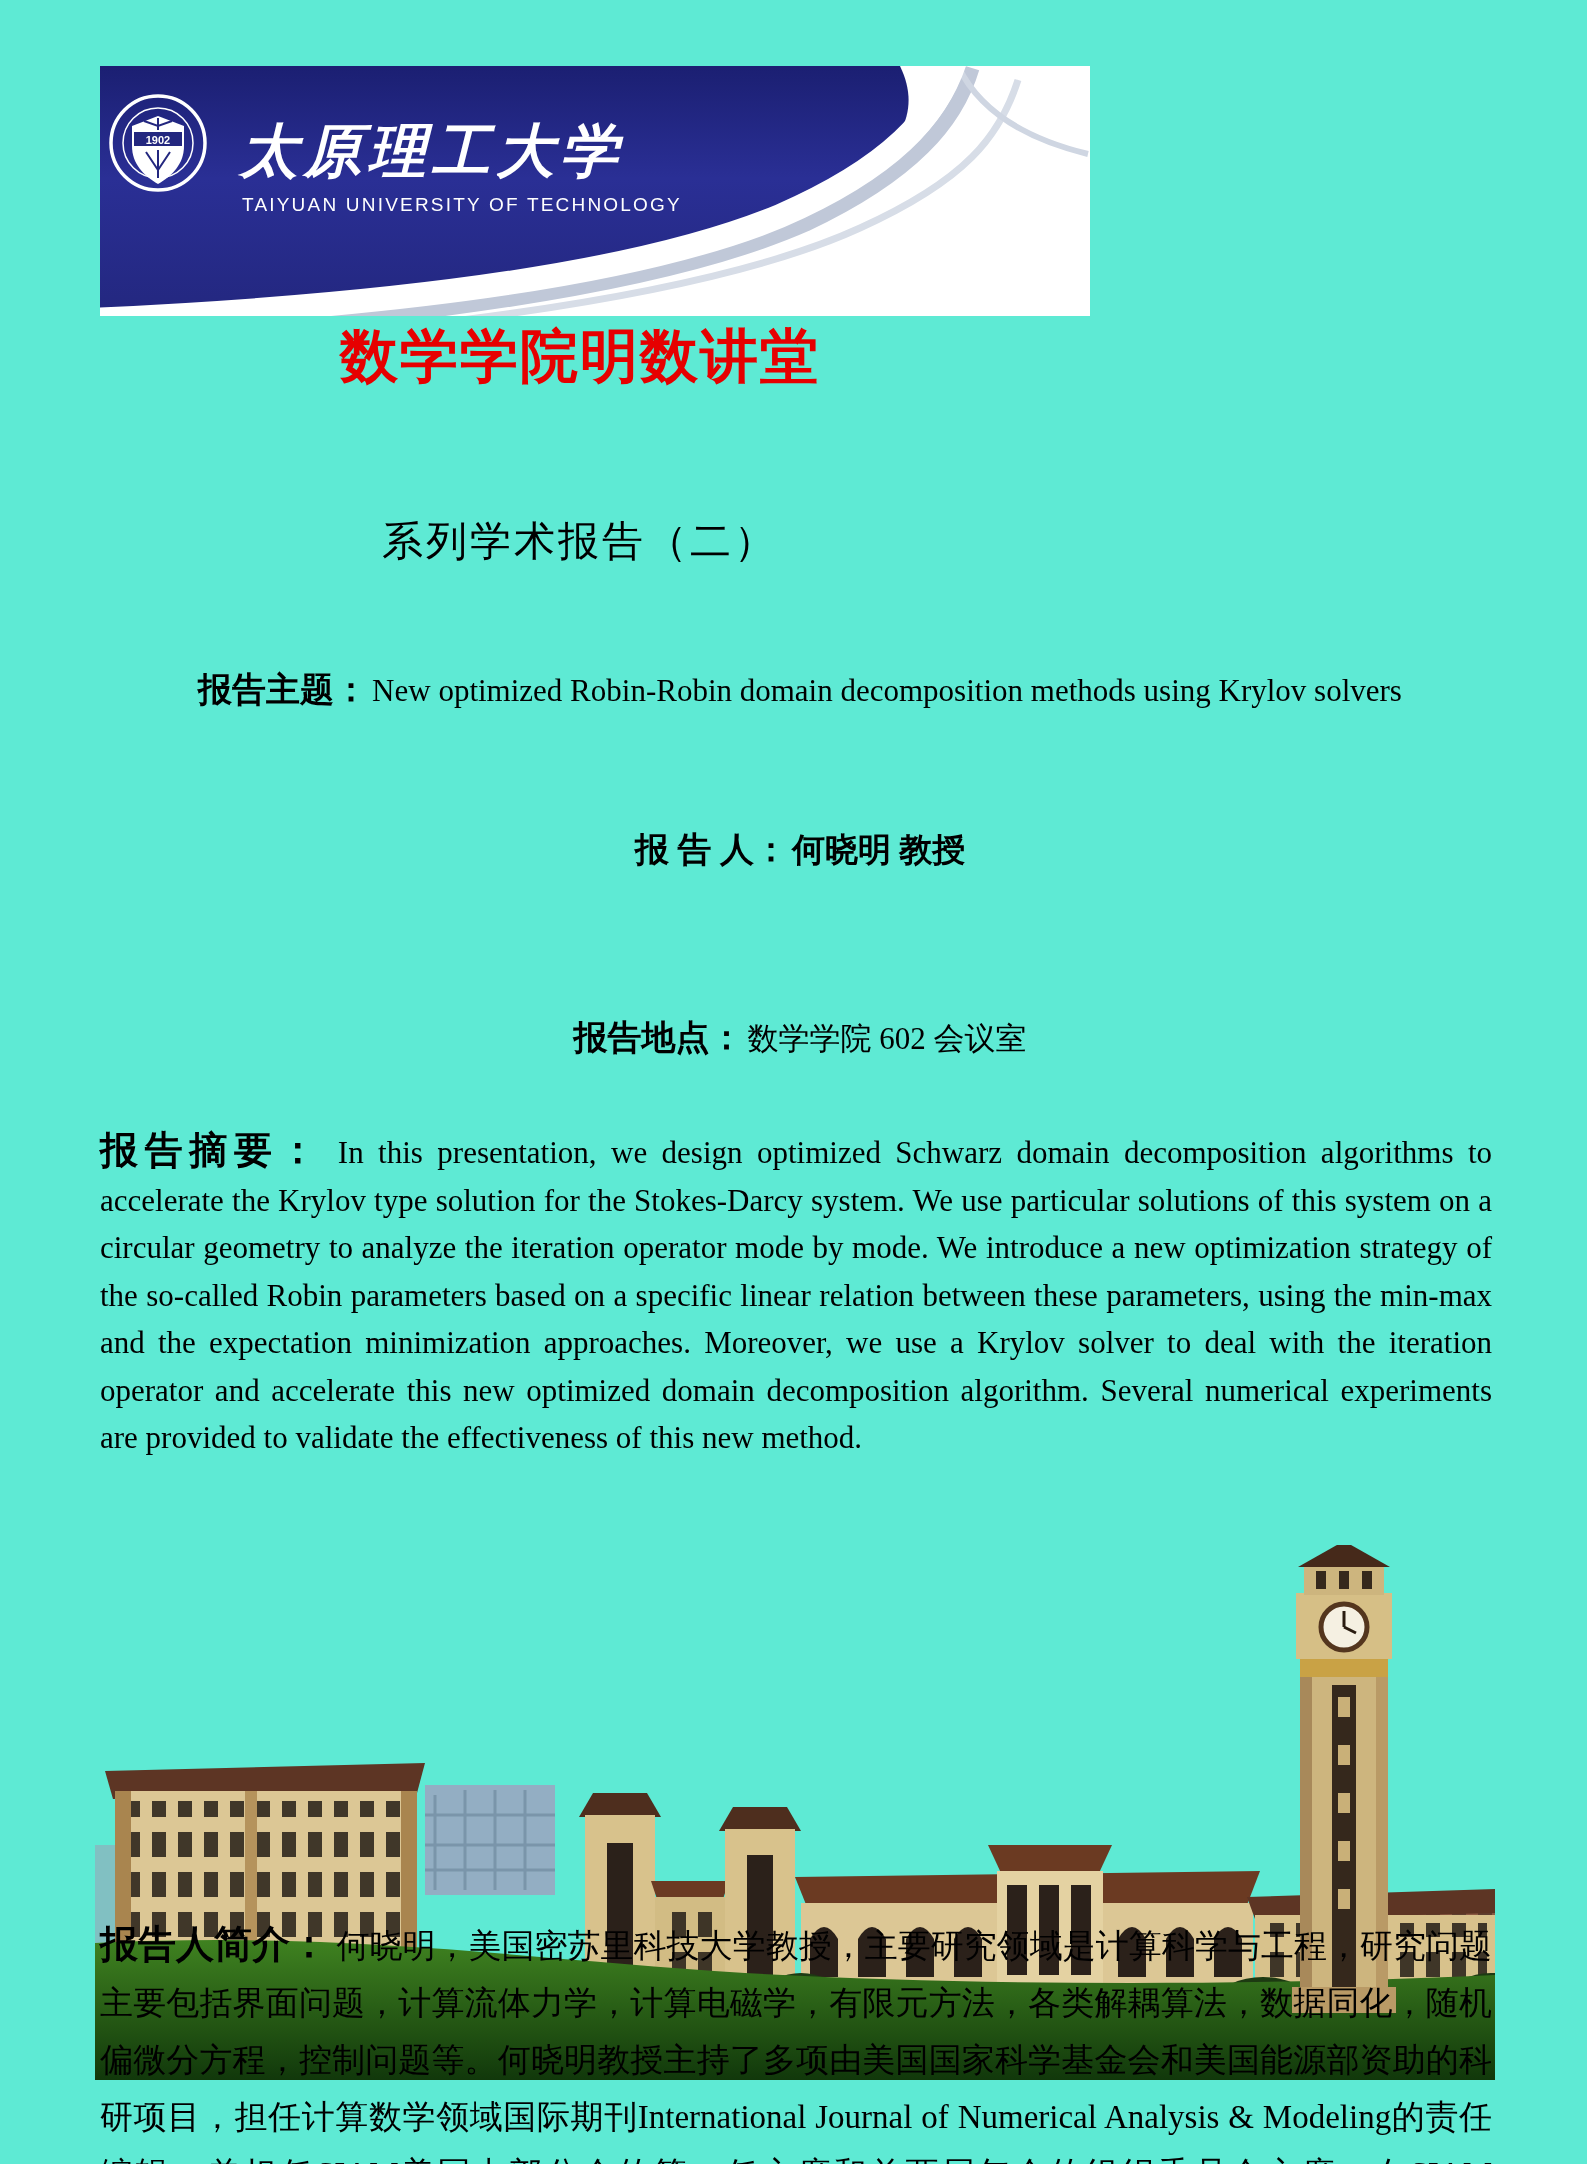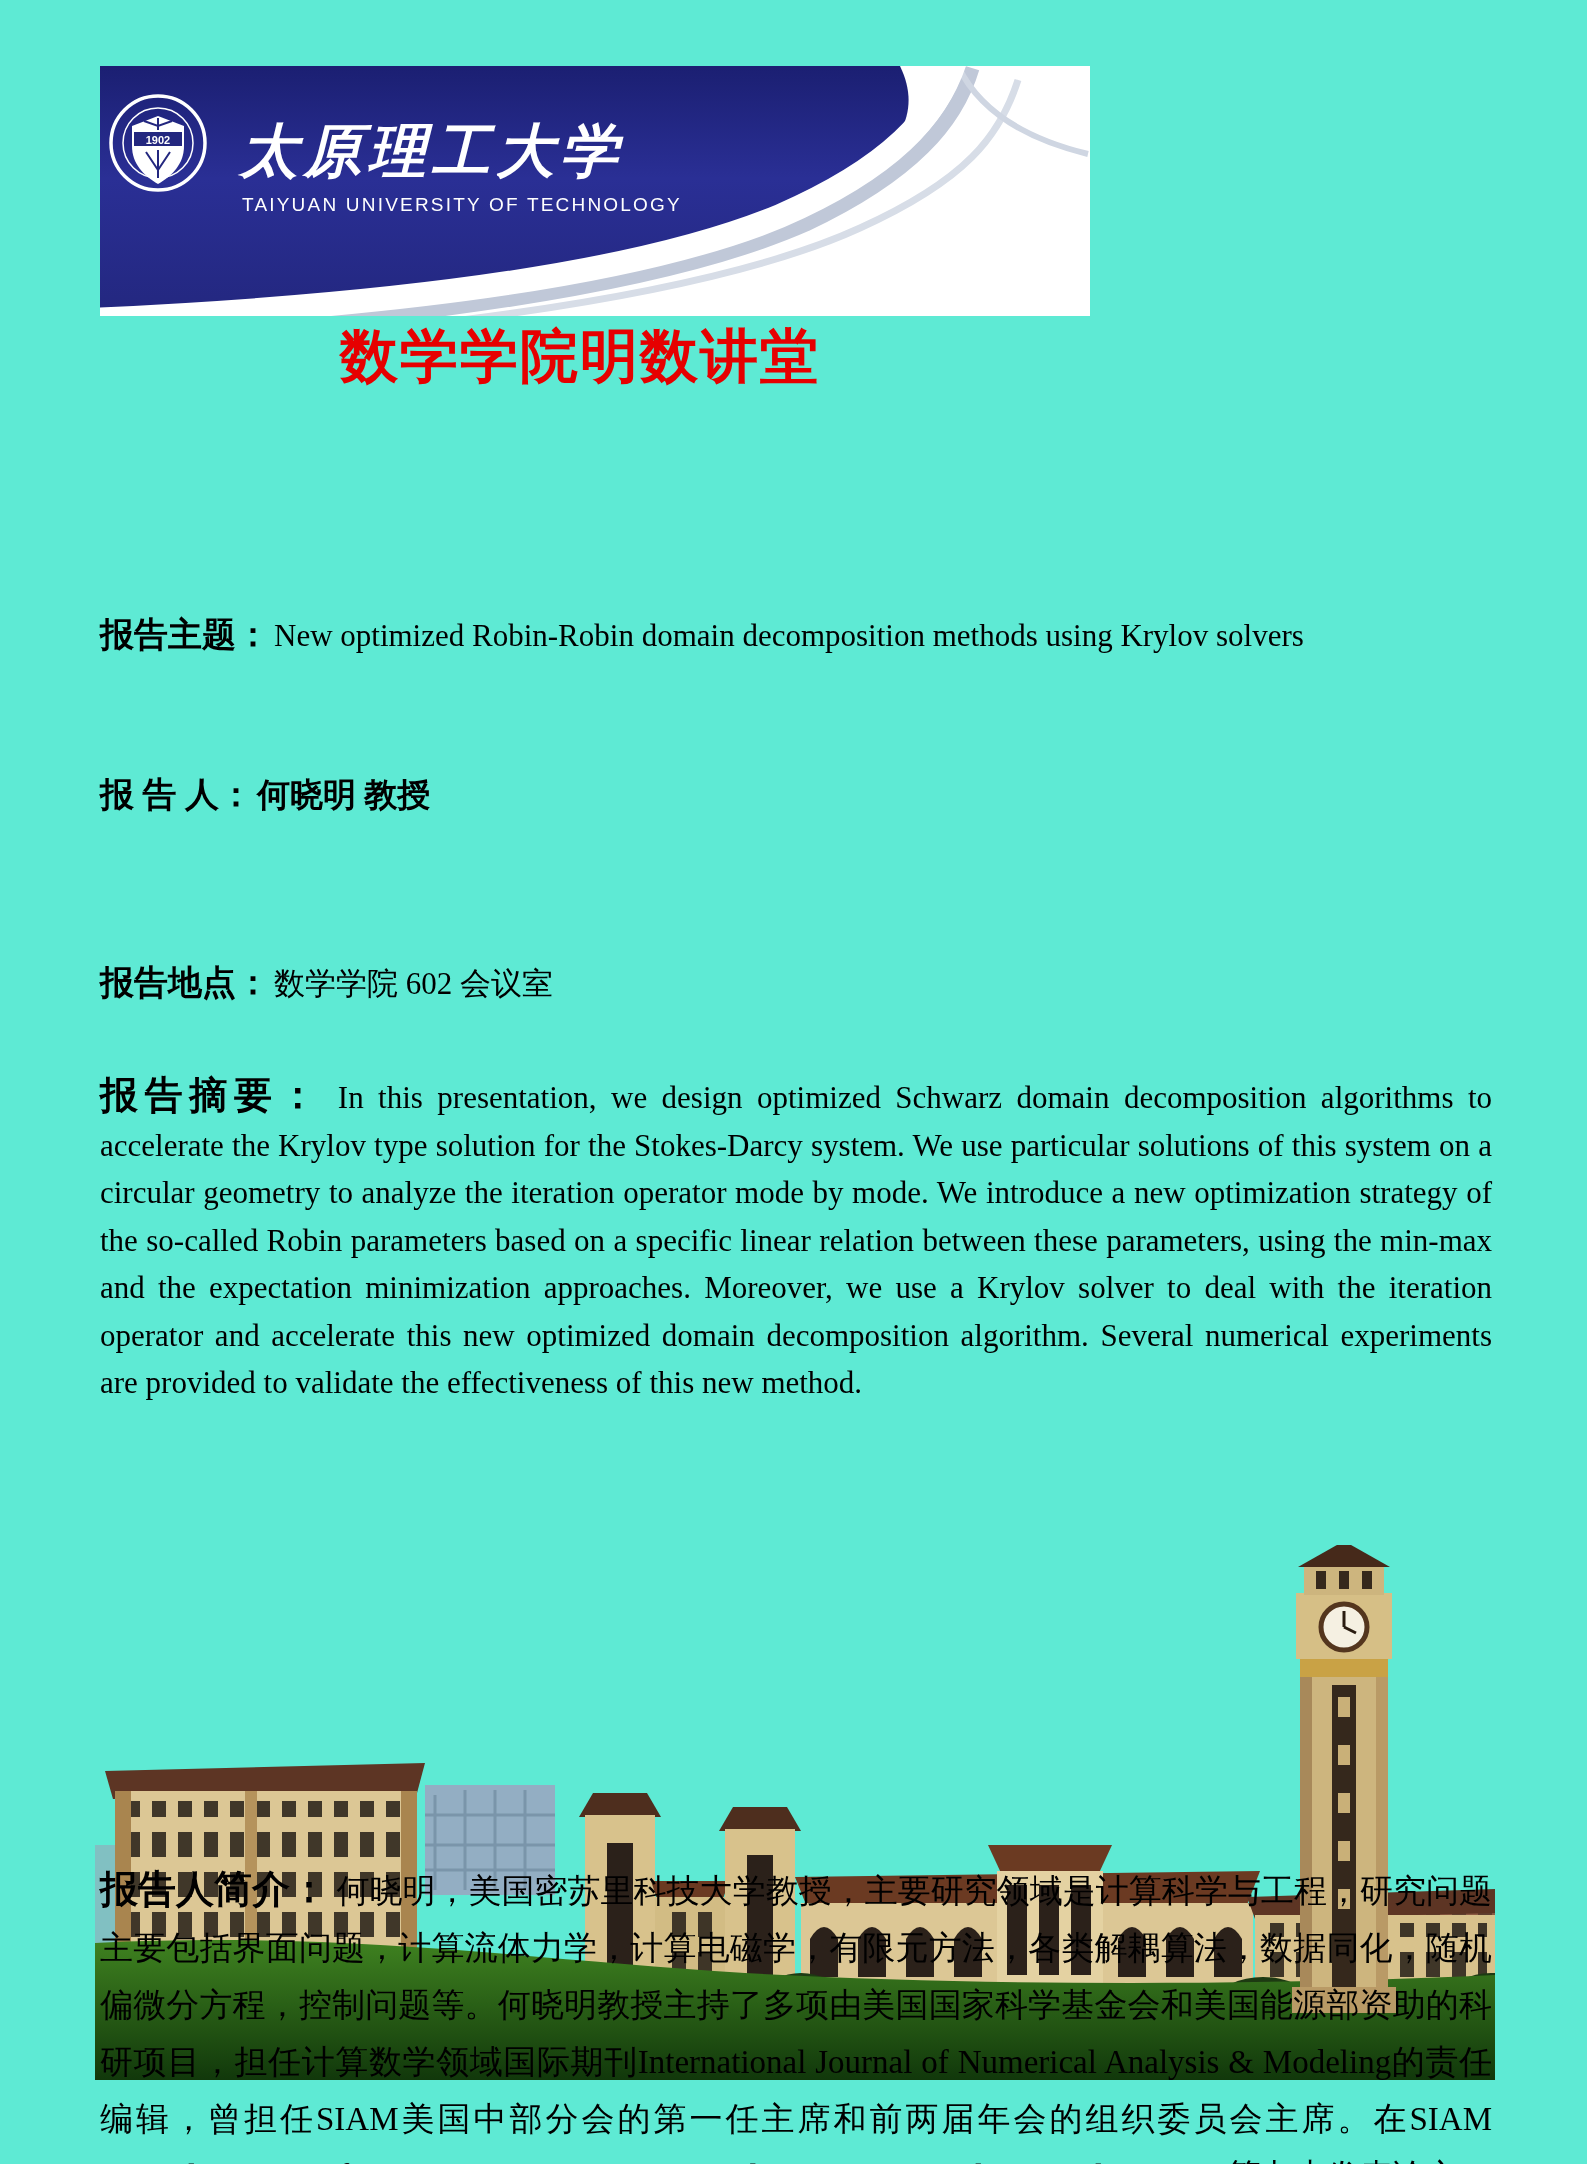--- a/index.html
+++ b/index.html
@@ -7,21 +7,21 @@
         font-family:"Liberation Serif","DejaVu Serif",serif;color:#000;}
   
   .banner{position:absolute;left:100px;top:66px;width:990px;height:250px;}
   .banner svg{display:block;}
   
   .main-title{position:absolute;left:100px;top:318px;width:960px;text-align:center;
               font-size:58px;font-weight:bold;color:#e60000;letter-spacing:2px;}
   .series-title{position:absolute;left:100px;top:436px;width:960px;text-align:center;
                 font-size:41px;letter-spacing:3px;color:#000;}
   
-  .row{position:absolute;left:100px;width:1400px;white-space:nowrap;}
+  .row{position:absolute;left:100px;width:1400px;white-space:nowrap;text-align:center;}
   .lbl{font-weight:bold;font-size:34px;}
   .val{font-size:31px;}
   .val-bold{font-size:33px;font-weight:bold;}
   .topic-line2{margin-left:112px;margin-top:26px;font-size:31px;}
   
   .para{position:absolute;left:100px;width:1392px;text-align:justify;}
   .abstract{top:856px;font-size:31px;line-height:47.5px;}
   .bio{top:1310px;font-size:33px;line-height:57px;}
   .para .lbl{font-size:38px;}
   .text-layer{position:relative;z-index:2;}
@@ -66,20 +66,21 @@
         <path d="M58,52 V64 M44,55 L58,60 L72,55" stroke="#23277f" stroke-width="2" fill="none"></path>
         <path d="M58,84 L58,112 M46,86 L58,104 L70,86" stroke="#23277f" stroke-width="2" fill="none"></path>
       </g>
 
       <text x="140" y="105" font-size="58" fill="#ffffff" font-style="italic" font-weight="bold" font-family="'DejaVu Serif','Liberation Serif',serif" letter-spacing="6">太原理工大学</text>
       <text x="142" y="145" font-size="19" fill="#ffffff" letter-spacing="2.2" font-family="'Liberation Sans','DejaVu Sans',sans-serif">TAIYUAN UNIVERSITY OF TECHNOLOGY</text>
     </svg>
   </div>
 
   <div class="main-title text-layer">数学学院明数讲堂</div>
+  <div class="series-title text-layer">系列学术报告（二）</div>
 
   <div class="row text-layer" style="top:534px;">
     <div>
       <span class="lbl">报告主题：</span>
       <span class="val">New optimized Robin-Robin domain decomposition methods using Krylov solvers</span>
     </div>
   </div>
 
   <div class="row text-layer" style="top:648px;">
     <span class="lbl">报 告 人：</span>

